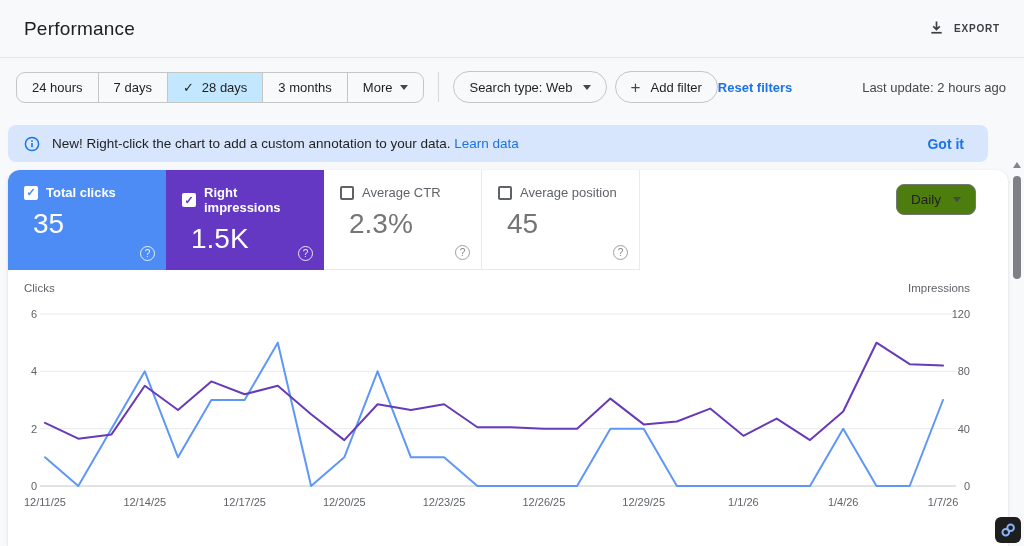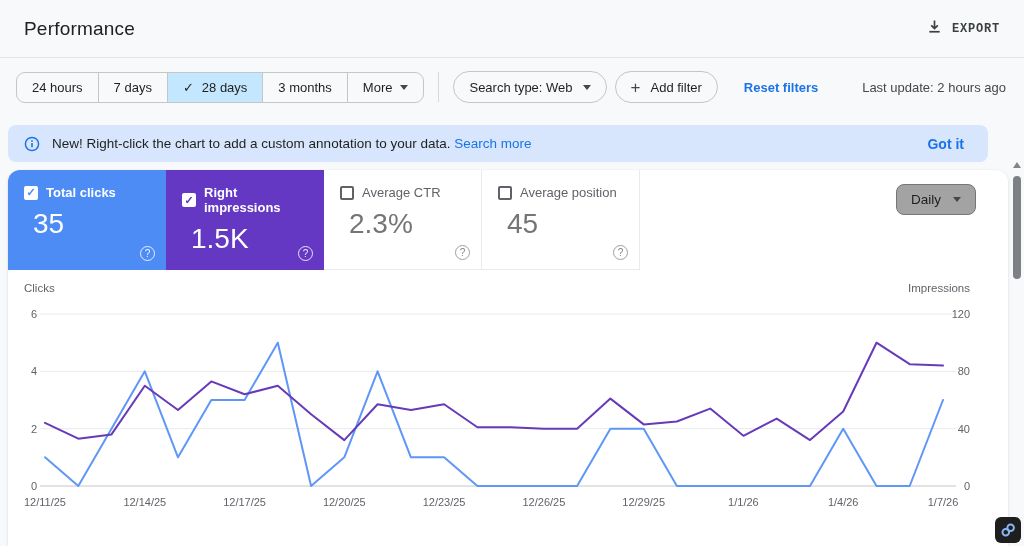--- a/index.html
+++ b/index.html
@@ -9,21 +9,21 @@
     background:#f8f9fa; color:#202124; position:relative;
   }
   
   .topbar {
     height:58px; display:flex; align-items:center; justify-content:space-between;
     padding:0 24px 0 24px; border-bottom:1px solid #e3e6e8;
   }
   .page-title { font-size:19px; font-weight:400; color:#202124; letter-spacing:.2px; }
   .export-btn {
     display:flex; align-items:center; gap:10px; background:none; border:none; cursor:pointer;
-    font-family:Liberation Mono, monospace; font-size:12px; font-weight:700; letter-spacing:.8px; color:#3c4043;
+    font-family:Liberation Sans, sans-serif; font-size:10px; font-weight:700; letter-spacing:.8px; color:#3c4043;
   }
   
   .filterbar { height:58px; display:flex; align-items:center; padding:0 16px; }
   .chip-group {
     display:flex; border:1px solid #c4c7c5; border-radius:9px; overflow:hidden; height:31px;
   }
   .chip {
     display:flex; align-items:center; gap:8px; padding:0 15px; background:transparent;
     border:none; border-right:1px solid #c4c7c5; font-family:inherit; font-size:13px;
     color:#1f1f1f; cursor:pointer; white-space:nowrap;
@@ -34,21 +34,21 @@
   .tri { width:0; height:0; border-left:4px solid transparent; border-right:4px solid transparent;
          border-top:5px solid #444746; display:inline-block; }
   .vdivider { width:1px; height:30px; background:#d6d9d8; margin:0 14px; }
   .pill {
     display:flex; align-items:center; gap:10px; height:32px; padding:4px 15px;
     border:1px solid #c4c7c5; border-radius:18px; background:transparent; cursor:pointer;
     font-family:inherit; font-size:13px; color:#1f1f1f; white-space:nowrap;
   }
   .pill + .pill { margin-left:8px; }
   .plus-glyph { font-size:17px; font-weight:400; color:#444746; line-height:1; }
-  .reset-link { margin-left:26px; font-size:13px; font-weight:700; color:#1a73e8;
+  .reset-link { font-size:13px; font-weight:700; color:#1a73e8;
                 text-decoration:none; cursor:pointer; white-space:nowrap; }
   .filler { flex:1; }
   .last-update { font-size:13px; color:#474747; margin-right:2px; white-space:nowrap; }
   
   .banner {
     margin:9px 36px 0 8px; height:37px; background:#d7e6fd; border-radius:8px;
     display:flex; align-items:center; padding:0 24px 0 16px; gap:12px;
   }
   .banner-text { font-size:13.5px; color:#1f1f1f; }
   .banner-link { color:#1a73e8; text-decoration:none; cursor:pointer; font-size:13.5px; }
@@ -80,21 +80,21 @@
   .tile.plain .tile-value { color:#757575; }
   .help {
     position:absolute; right:11px; bottom:9px; width:15px; height:15px; border-radius:50%;
     font-size:10px; display:flex; align-items:center; justify-content:center; cursor:pointer;
   }
   .help.light { border:1.4px solid rgba(255,255,255,.85); color:rgba(255,255,255,.9); }
   .help.gray  { border:1.4px solid #9aa0a6; color:#80868b; }
   .daily-btn {
     position:absolute; right:32px; top:14px; height:31px; padding:0 14px;
     display:flex; align-items:center; gap:12px; border:1px solid #747775; border-radius:8px;
-    background:#a3a3a3; font-family:inherit; font-size:13.5px; color:#1f1f1f; cursor:pointer;
+    background:#4d7c0f; font-family:inherit; font-size:13.5px; color:#1f1f1f; cursor:pointer;
   }
   
   .chart-head { display:flex; justify-content:space-between; margin-top:12px; padding:0 38px 0 16px; }
   .axis-name { font-size:11.5px; color:#5f6368; }
   .chart-svg { display:block; margin-top:2px; width:1000px; height:222px; }
   .tick { fill:#5f6368; font-size:11px; font-family:"Liberation Sans", sans-serif; }
   
   .scrollbar { position:absolute; top:162px; right:1px; width:12px; height:384px; }
   .sb-arrow { width:0; height:0; margin:0 auto; border-left:4px solid transparent;
               border-right:4px solid transparent; border-bottom:6px solid #80868b; }
@@ -158,21 +158,21 @@
 <div class="banner">
   <span style="display:flex;">
     <svg width="16" height="16" viewBox="0 0 16 16" fill="none">
       <circle cx="8" cy="8" r="6.6" stroke="#1a73e8" stroke-width="1.5"></circle>
       <rect x="7.2" y="7" width="1.6" height="4.2" fill="#1a73e8"></rect>
       <rect x="7.2" y="4.2" width="1.6" height="1.6" fill="#1a73e8"></rect>
     </svg>
   </span>
   <span class="banner-text">
     <span>New! Right-click the chart to add a custom annotation to your data.</span>
-    <a class="banner-link">Search more</a>
+    <a class="banner-link">Learn data</a>
   </span>
   <span class="filler"></span>
   <button class="gotit-btn">Got it</button>
 </div>
 
 <div class="card">
 
   <div class="tiles">
     <div class="tile sel-clicks">
       <div class="tile-head">

